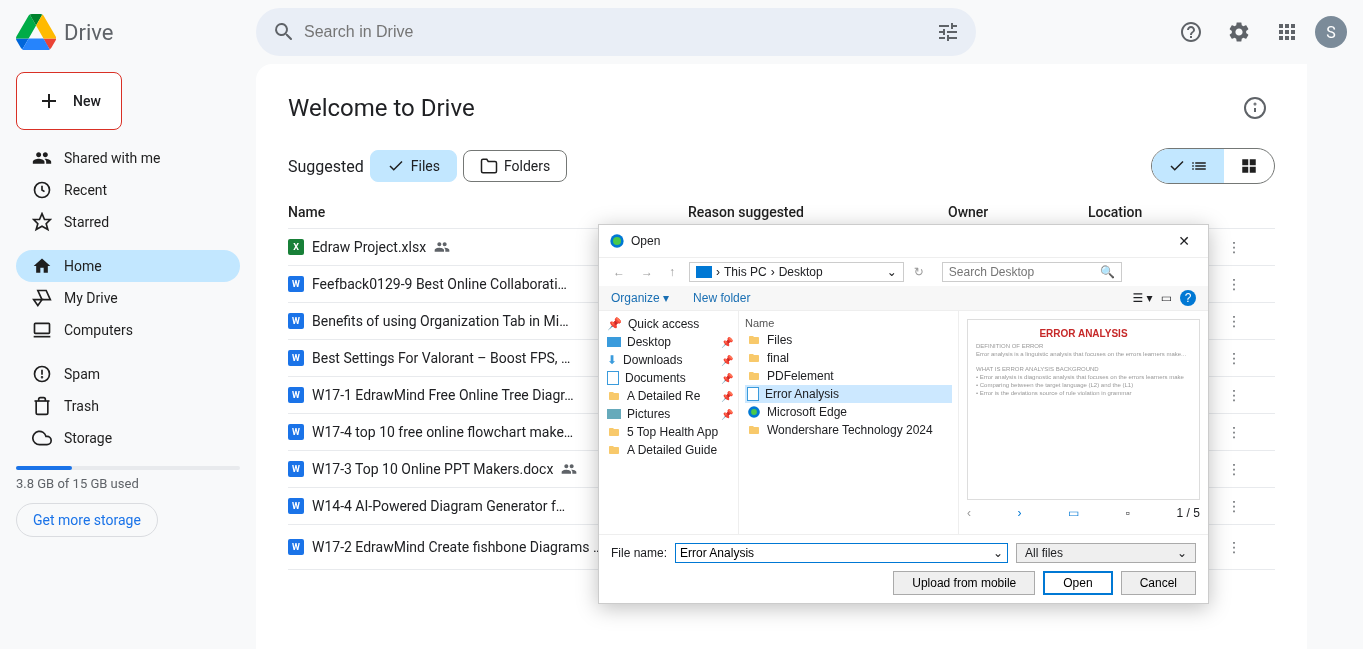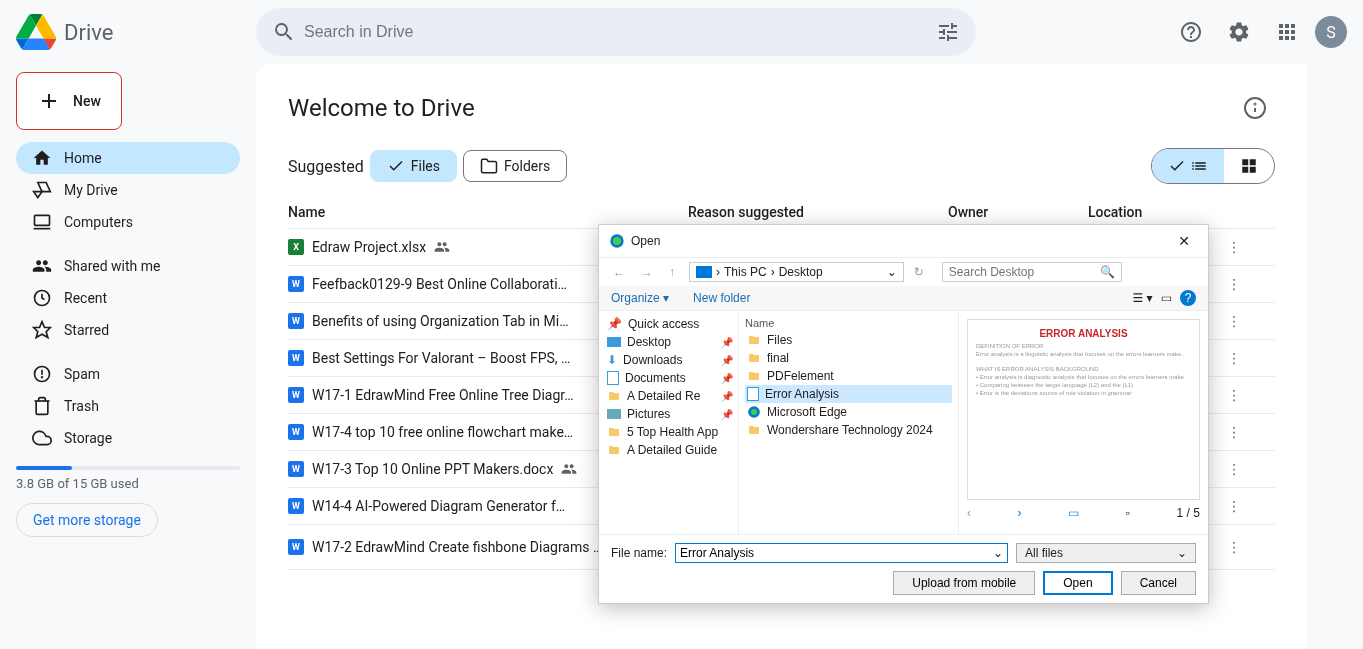--- a/index.html
+++ b/index.html
@@ -138,60 +138,60 @@
 <div class="body-wrap">
 
   <div class="sidebar">
     <div class="new-btn">
       <svg width="24" height="24" viewBox="0 0 24 24">
           <path d="M19 13h-6v6h-2v-6H5v-2h6V5h2v6h6v2z" fill="#1f1f1f"></path>
         </svg>
       <span>New</span>
     </div>
     <div class="nav-group">
+      <div class="nav-item">
+          <svg width="20" height="20" viewBox="0 0 24 24" fill="#1f1f1f">
+            <path d="M16 11c1.66 0 2.99-1.34 2.99-3S17.66 5 16 5c-1.66 0-3 1.34-3 3s1.34 3 3 3zm-8 0c1.66 0 2.99-1.34 2.99-3S9.66 5 8 5C6.34 5 5 6.34 5 8s1.34 3 3 3zm0 2c-2.33 0-7 1.17-7 3.5V19h14v-2.5c0-2.33-4.67-3.5-7-3.5zm8 0c-.29 0-.62.02-.97.05 1.16.84 1.97 1.97 1.97 3.45V19h6v-2.5c0-2.33-4.67-3.5-7-3.5z"></path>
+          </svg>
+          <span>Shared with me</span>
+        </div>
+      <div class="nav-item">
+          <svg width="20" height="20" viewBox="0 0 24 24" fill="none" stroke="#1f1f1f" stroke-width="2">
+            <circle cx="12" cy="12" r="9"></circle>
+            <polyline points="12,7 12,12 15,14"></polyline>
+          </svg>
+          <span>Recent</span>
+        </div>
+      <div class="nav-item">
+          <svg width="20" height="20" viewBox="0 0 24 24" fill="none" stroke="#1f1f1f" stroke-width="2">
+            <polygon points="12,2 15,9 22,9 17,14 19,21 12,17 5,21 7,14 2,9 9,9"></polygon>
+          </svg>
+          <span>Starred</span>
+        </div>
+    </div>
+    <div class="nav-group">
       <div class="nav-item selected">
           <svg width="20" height="20" viewBox="0 0 24 24" fill="#1f1f1f">
             <path d="M10 20v-6h4v6h5v-8h3L12 3 2 12h3v8z"></path>
           </svg>
           <span>Home</span>
         </div>
       <div class="nav-item">
           <svg width="20" height="20" viewBox="0 0 24 24" fill="none" stroke="#1f1f1f" stroke-width="2">
             <polygon points="7,3 17,3 22,14 12,14"></polygon>
             <polygon points="2,14 12,14 7,21"></polygon>
           </svg>
           <span>My Drive</span>
         </div>
       <div class="nav-item">
           <svg width="20" height="20" viewBox="0 0 24 24" fill="none" stroke="#1f1f1f" stroke-width="2">
             <rect x="3" y="4" width="18" height="12" rx="1"></rect>
             <line x1="2" y1="20" x2="22" y2="20"></line>
           </svg>
           <span>Computers</span>
-        </div>
-    </div>
-    <div class="nav-group">
-      <div class="nav-item">
-          <svg width="20" height="20" viewBox="0 0 24 24" fill="#1f1f1f">
-            <path d="M16 11c1.66 0 2.99-1.34 2.99-3S17.66 5 16 5c-1.66 0-3 1.34-3 3s1.34 3 3 3zm-8 0c1.66 0 2.99-1.34 2.99-3S9.66 5 8 5C6.34 5 5 6.34 5 8s1.34 3 3 3zm0 2c-2.33 0-7 1.17-7 3.5V19h14v-2.5c0-2.33-4.67-3.5-7-3.5zm8 0c-.29 0-.62.02-.97.05 1.16.84 1.97 1.97 1.97 3.45V19h6v-2.5c0-2.33-4.67-3.5-7-3.5z"></path>
-          </svg>
-          <span>Shared with me</span>
-        </div>
-      <div class="nav-item">
-          <svg width="20" height="20" viewBox="0 0 24 24" fill="none" stroke="#1f1f1f" stroke-width="2">
-            <circle cx="12" cy="12" r="9"></circle>
-            <polyline points="12,7 12,12 15,14"></polyline>
-          </svg>
-          <span>Recent</span>
-        </div>
-      <div class="nav-item">
-          <svg width="20" height="20" viewBox="0 0 24 24" fill="none" stroke="#1f1f1f" stroke-width="2">
-            <polygon points="12,2 15,9 22,9 17,14 19,21 12,17 5,21 7,14 2,9 9,9"></polygon>
-          </svg>
-          <span>Starred</span>
         </div>
     </div>
     <div class="nav-group">
       <div class="nav-item">
           <svg width="20" height="20" viewBox="0 0 24 24" fill="none" stroke="#1f1f1f" stroke-width="2">
             <circle cx="12" cy="12" r="9"></circle>
             <line x1="12" y1="7" x2="12" y2="13"></line>
             <circle cx="12" cy="16" r="0.5" fill="#1f1f1f"></circle>
           </svg>
           <span>Spam</span>

